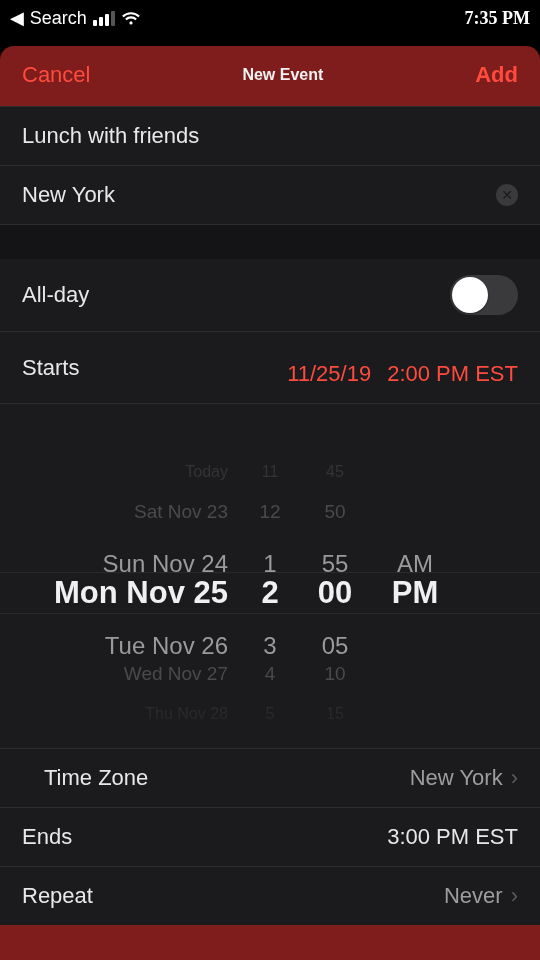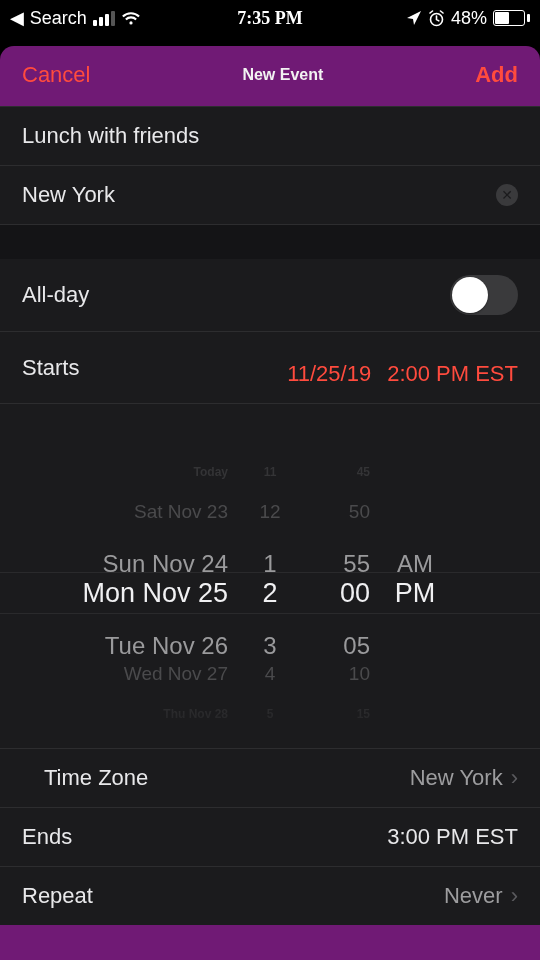--- a/index.html
+++ b/index.html
@@ -16,21 +16,21 @@
   .sig-bars span { width: 4px; background: #fff; display: inline-block; border-radius: 1px; }
   .sig-bars span:nth-child(1){height:6px;} .sig-bars span:nth-child(2){height:9px;}
   .sig-bars span:nth-child(3){height:12px;} .sig-bars span:nth-child(4){height:15px;background:#555;}
   .wifi-icon svg, .alarm-icon svg, .loc-icon svg { display:block; }
   .battery { display:inline-flex; align-items:center; gap:2px; }
   .battery-body { width:32px; height:16px; border:1.5px solid #fff; border-radius:3px; position:relative; }
   .battery-fill { position:absolute; left:1px; top:1px; bottom:1px; width:48%; background:#fff; border-radius:1px; }
   .battery-tip { width:3px; height:8px; background:#fff; border-radius:1px; }
 
   
-  .sheet { position:absolute; top:46px; left:0; right:0; bottom:0; background:#701a75; border-top-left-radius:14px; border-top-right-radius:14px; overflow:hidden; }
+  .sheet { position:absolute; top:46px; left:0; right:0; bottom:0; background:#7f1d1d; border-top-left-radius:14px; border-top-right-radius:14px; overflow:hidden; }
   .sheet-shadow { position:absolute; top:52px; left:14px; right:14px; height:18px; background:#0d0d0d; border-top-left-radius:14px; border-top-right-radius:14px; z-index:0; }
   .sheet-inner { position:relative; z-index:1; }
 
   .nav { display:flex; align-items:center; justify-content:space-between; padding:16px 22px 18px; }
   .nav .title { color:#f2f2f2; font-size:16px; font-weight:600; }
   .nav .btn-cancel, .nav .btn-add { color:#ff4b3e; font-size:22px; }
   .nav .btn-add { font-weight:600; }
 
   .sep { height:1px; background:#2d2d2f; }
 
@@ -47,27 +47,27 @@
   .gap { height:34px; background:#141416; }
 
   .toggle { width:68px; height:40px; border-radius:20px; background:#3a3a3c; position:relative; }
   .knob { width:36px; height:36px; border-radius:18px; background:#fff; position:absolute; top:2px; left:2px; box-shadow:0 1px 2px rgba(0,0,0,0.4); }
 
   .picker { background:#1b1b1d; padding:8px 0 14px; position:relative; }
   .picker-row { display:flex; align-items:center; height:40px; }
   .picker-col { text-align:right; }
   .c-date { width:240px; padding-right:12px; }
   .c-hour { width:60px; text-align:center; }
-  .c-min  { width:70px; text-align:right; }
+  .c-min  { width:70px; text-align:center; }
   .c-ampm { width:90px; text-align:center; }
   .picker-row .cell { color:#6b6b6d; font-size:22px; }
   .picker-row.near .cell { color:#9a9a9c; font-size:24px;margin-top:23px; }
-  .picker-row.sel .cell { color:#f0f0f2; font-size:27px; font-weight:400; }
+  .picker-row.sel .cell { color:#f0f0f2; font-size:31px; font-weight:700; }
   .picker-row.far .cell { color:#4a4a4c; font-size:19px; }
-  .picker-row.xfar .cell { color:#343436; font-size:12px;font-weight:bold; }
+  .picker-row.xfar .cell { color:#343436; font-size:16px; }
   .picker::before, .picker::after {
     content:""; position:absolute; left:0; right:0; height:60px; pointer-events:none;
   }
   .picker::before { top:0; background:linear-gradient(#1b1b1d, rgba(27,27,29,0)); }
   .picker::after { bottom:0; background:linear-gradient(rgba(27,27,29,0), #1b1b1d); }
   .sep-thin { height:1px; background:#2a2a2c; }
 
   .highlight { position:absolute; border:4px solid #ff1a1a; pointer-events:none; }
 </style>
 </head>
@@ -84,40 +84,20 @@
           <span></span>
           <span></span>
         </span>
     <span class="wifi-icon">
       <svg width="20" height="15" viewBox="0 0 20 15">
             <path d="M10 13.5a1.6 1.6 0 100-3.2 1.6 1.6 0 000 3.2zm-4.4-4.2a6.2 6.2 0 018.8 0l1.5-1.5a8.3 8.3 0 00-11.8 0l1.5 1.5zm-3-3a10.4 10.4 0 0114.7 0l1.5-1.5a12.5 12.5 0 00-17.7 0l1.5 1.5z" fill="#fff"></path>
           </svg>
     </span>
   </div>
   <div class="status-center">7:35 PM</div>
-  <div class="status-right">
-    <span class="loc-icon">
-      <svg width="16" height="16" viewBox="0 0 16 16">
-            <path d="M1 8l14-7-7 14-1-6-6-1z" fill="#fff"></path>
-          </svg>
-    </span>
-    <span class="alarm-icon">
-      <svg width="17" height="17" viewBox="0 0 17 17">
-            <circle cx="8.5" cy="9.5" r="6" stroke="#fff" stroke-width="1.6" fill="none"></circle>
-            <path d="M8.5 6v3.5l2.3 1.4M2 3l2.5-2M15 3l-2.5-2" stroke="#fff" stroke-width="1.6" fill="none" stroke-linecap="round"></path>
-          </svg>
-    </span>
-    <span>48%</span>
-    <span class="battery">
-      <span class="battery-body">
-            <span class="battery-fill"></span>
-          </span>
-      <span class="battery-tip"></span>
-    </span>
-  </div>
 </div>
 
 <div class="sheet-shadow"></div>
 
 <div class="sheet">
   <div class="sheet-inner">
 
     <div class="nav">
       <span class="btn-cancel">Cancel</span>
       <span class="title">New Event</span>

